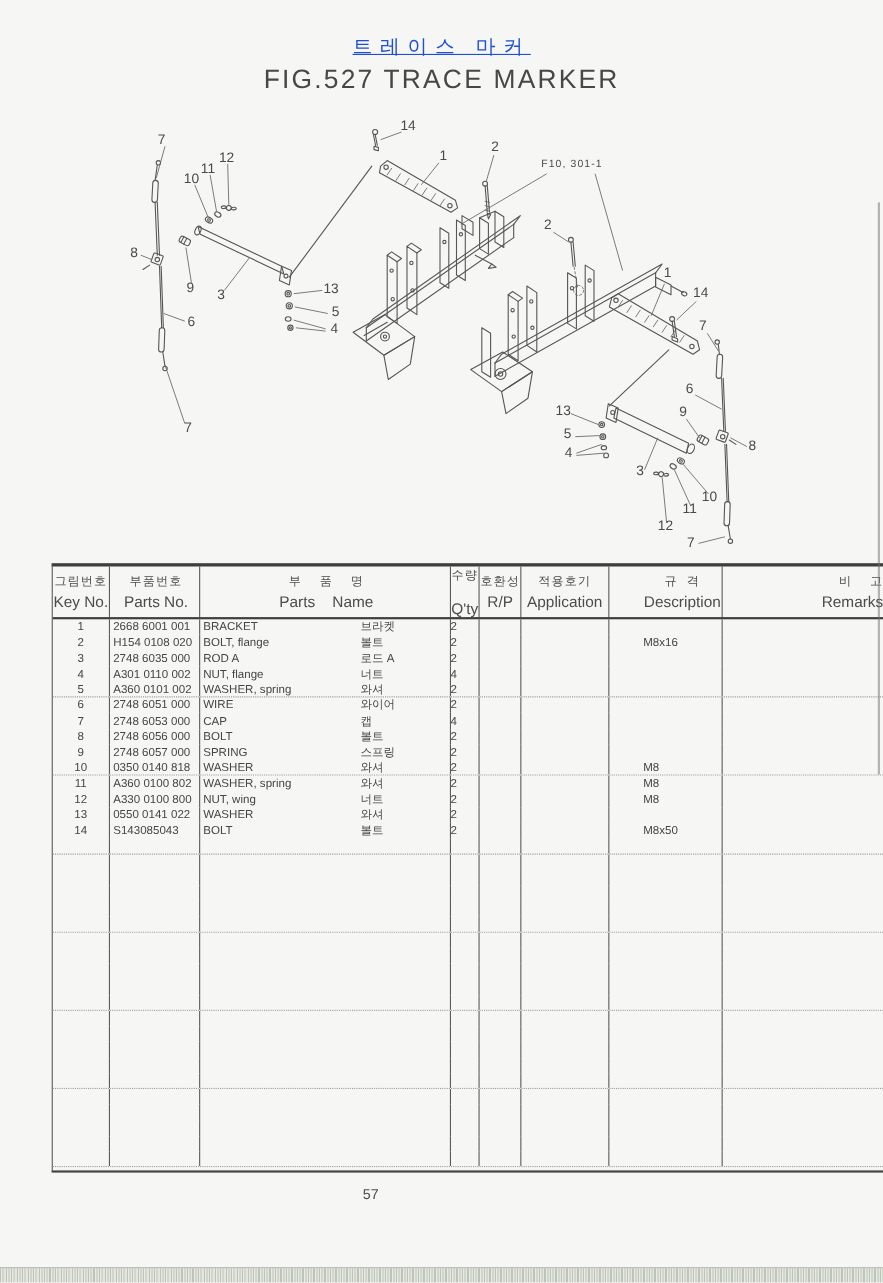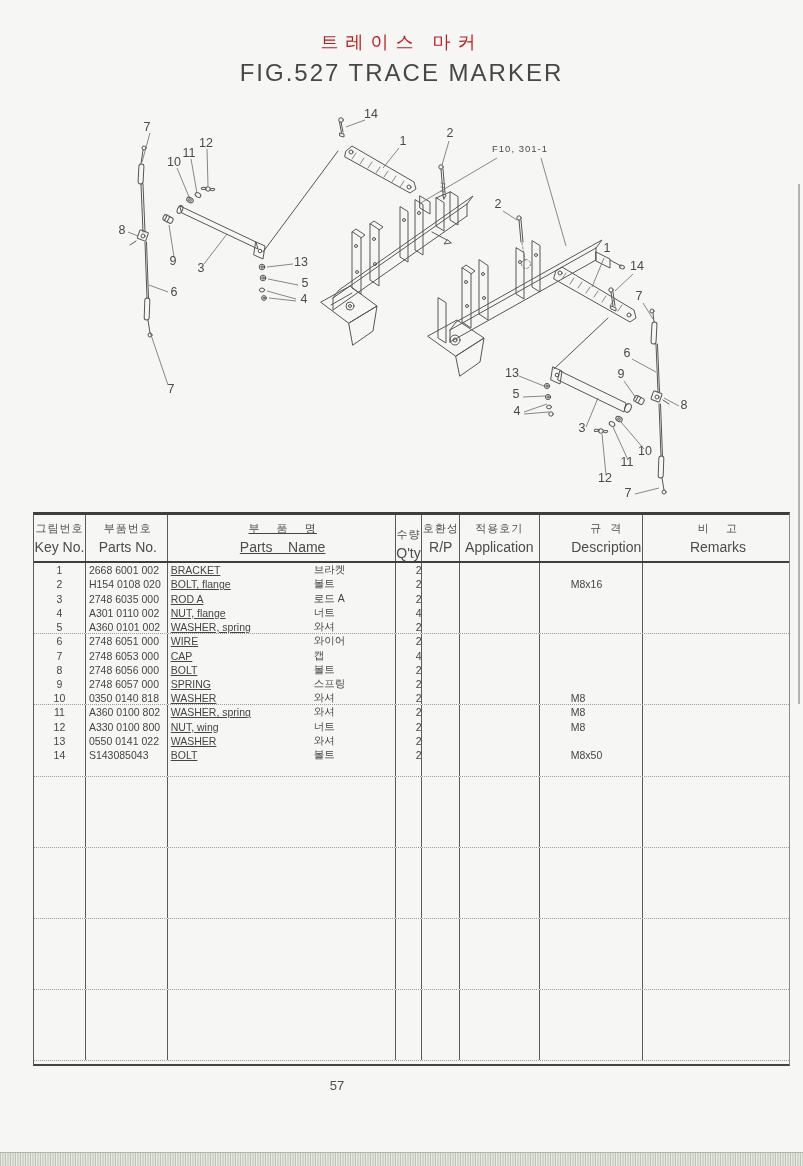--- a/index.html
+++ b/index.html
@@ -3,55 +3,55 @@
 <meta charset="utf-8">
 <style>
   html,body { margin:0; padding:0; background:#e8e8e6; }
   .page {
     position:relative; width:803px; height:1166px; margin:0 auto;
     background:#f6f6f4; overflow:hidden;
     font-family:"Liberation Sans", sans-serif; color:#454545;
   }
   
   .title-block { position:absolute; top:30px; left:0; width:803px; text-align:center; }
-  .title-ko { font-size:18px; letter-spacing:7px; color:#b91c1c; }
+  .title-ko { font-size:18px; letter-spacing:7px; color:#1d4ed8;text-decoration:underline; }
   .title-en { font-size:24px; letter-spacing:2px; margin-top:5px; color:#474747; }
 
   
   .diagram { position:absolute; left:0; top:90px; width:803px; height:425px; }
   .d  { stroke:#565656; stroke-width:1; fill:none; stroke-linecap:round; stroke-linejoin:round; }
   .thin { stroke:#6a6a6a; stroke-width:0.8; fill:none; }
   .callout { fill:#4a4a4a; font-size:12.5px; text-anchor:middle; font-family:"Liberation Sans",sans-serif; }
   .figref { fill:#4a4a4a; font-size:9.5px; letter-spacing:1px; text-anchor:middle; font-family:"Liberation Sans",sans-serif; }
 
   
   .parts-table {
-    position:absolute; left:33px; top:512px; width:757px; height:554px;
+    position:absolute; left:47px; top:512px; width:757px; height:554px;
     box-sizing:border-box;
     border-top:3px solid #3e3e3e; border-bottom:2px solid #454545;
     border-left:1px solid #5a5a5a; border-right:1px solid #8a8a8a;
     display:flex; flex-direction:column;
   }
   .t-head { display:flex; height:48px; border-bottom:2.5px solid #3e3e3e; box-sizing:border-box; }
   .th { box-sizing:border-box; border-right:1px solid #5a5a5a; display:flex; flex-direction:column;
         align-items:center; justify-content:center; gap:3px; }
-  .th:last-child { border-right:none; }
+  .th:last-child { border-right:none;align-items:flex-end; }
   .th-ko { font-size:11px; letter-spacing:1px; white-space:pre; color:#4c4c4c; }
   .th-en { font-size:14px; white-space:pre; color:#4c4c4c; }
   .t-body { flex:1; display:flex; flex-direction:column; }
   .t-row { display:flex; height:14.243px; box-sizing:border-box; align-items:center; }
   .t-row.group-sep { border-bottom:1px dotted #9c9c9c; }
   .td { box-sizing:border-box; border-right:1px solid #5a5a5a; height:100%;
         font-size:10.5px; display:flex; align-items:center; overflow:hidden; white-space:nowrap; }
   .td:last-child { border-right:none; }
   .c-key  { width:54px;  justify-content:center; }
   .c-pno  { width:85px;  padding-left:3px;align-items:center; }
-  .c-name { width:237px; padding-left:3px; position:relative;text-decoration:underline; }
+  .c-name { width:237px; padding-left:3px; position:relative; }
   .nm-ko  { position:absolute; left:146px; top:50%; transform:translateY(-50%); }
-  .c-qty  { width:28px;  justify-content:flex-end; }
+  .c-qty  { width:28px;  justify-content:space-between; }
   .c-rp   { width:39px;  justify-content:center; }
   .c-app  { width:83px;  justify-content:center; }
   .c-desc { width:79px;  padding-left:4px;margin-left:27px; }
   .c-rem  { width:152px; padding-left:4px; }
 
   
   .page-number { position:absolute; top:1078px; left:0; width:674px; text-align:center;
                  font-size:13px; color:#4e4e4e; }
   .right-edge-line { position:absolute; left:798px; top:184px; width:2px; height:520px;
                      background:#6f6f6f; opacity:.5; }
@@ -363,21 +363,21 @@
         <div class="th-en">Description</div>
       </div>
       <div class="th c-rem">
         <div class="th-ko">비    고</div>
         <div class="th-en">Remarks</div>
       </div>
     </div>
     <div class="t-body">
     <div class="t-row">
       <div class="td c-key">1</div>
-      <div class="td c-pno">2668 6001 002</div>
+      <div class="td c-pno">2668 6001 001</div>
       <div class="td c-name">
         <span class="nm-en">BRACKET</span>
         <span class="nm-ko">브라켓</span>
       </div>
       <div class="td c-qty">2</div>
       <div class="td c-rp"></div>
       <div class="td c-app"></div>
       <div class="td c-desc"></div>
       <div class="td c-rem"></div>
     </div>

